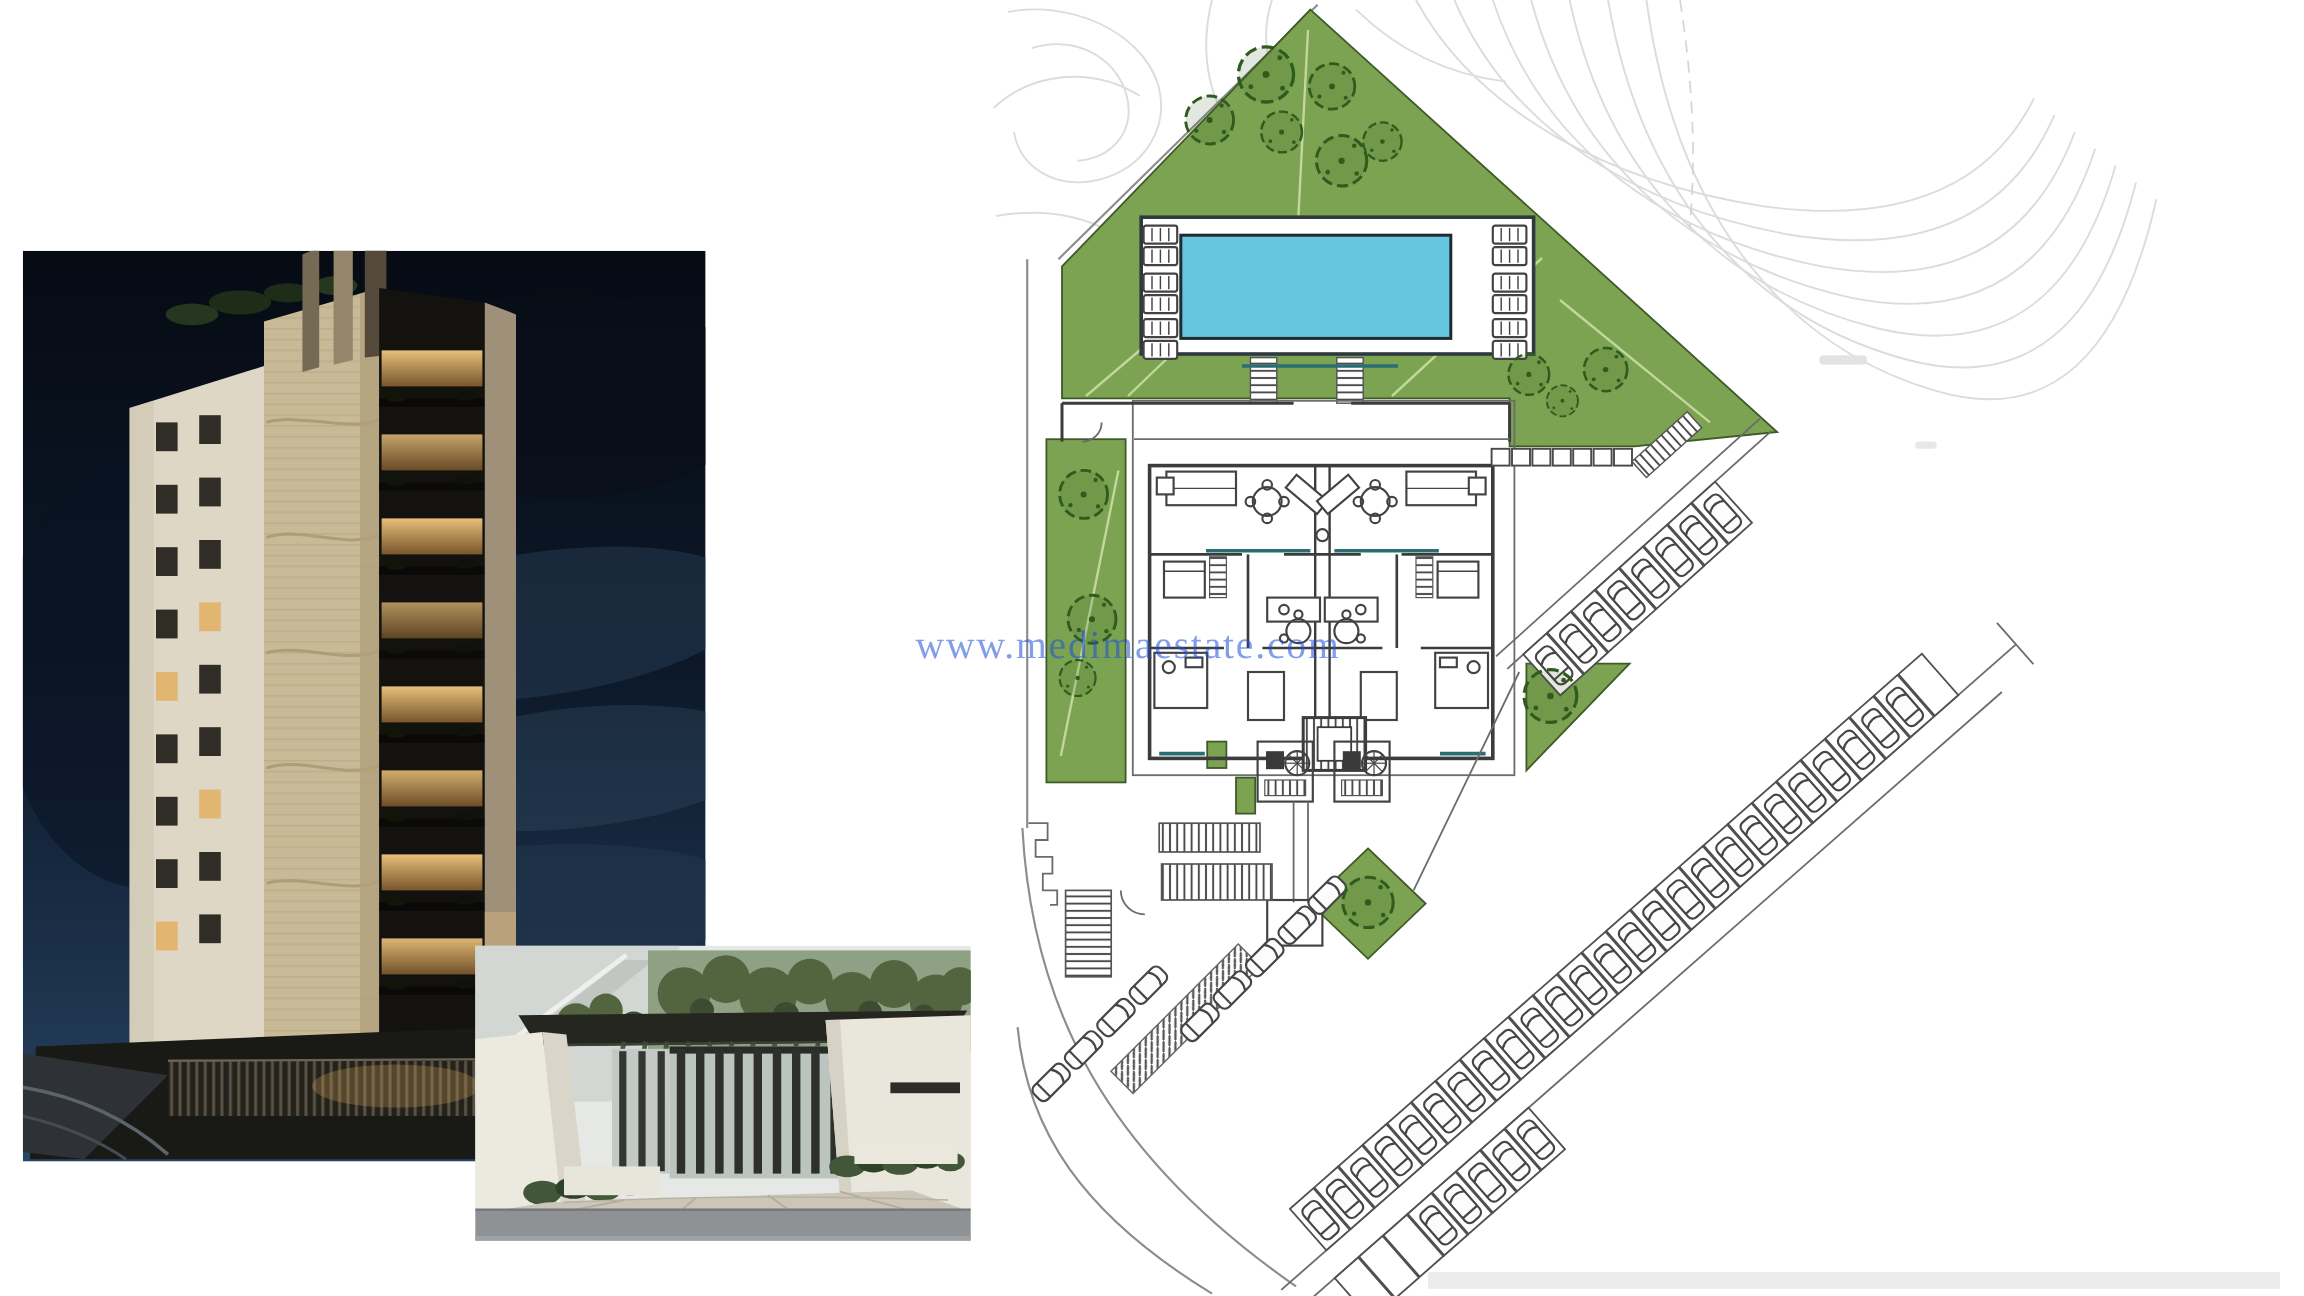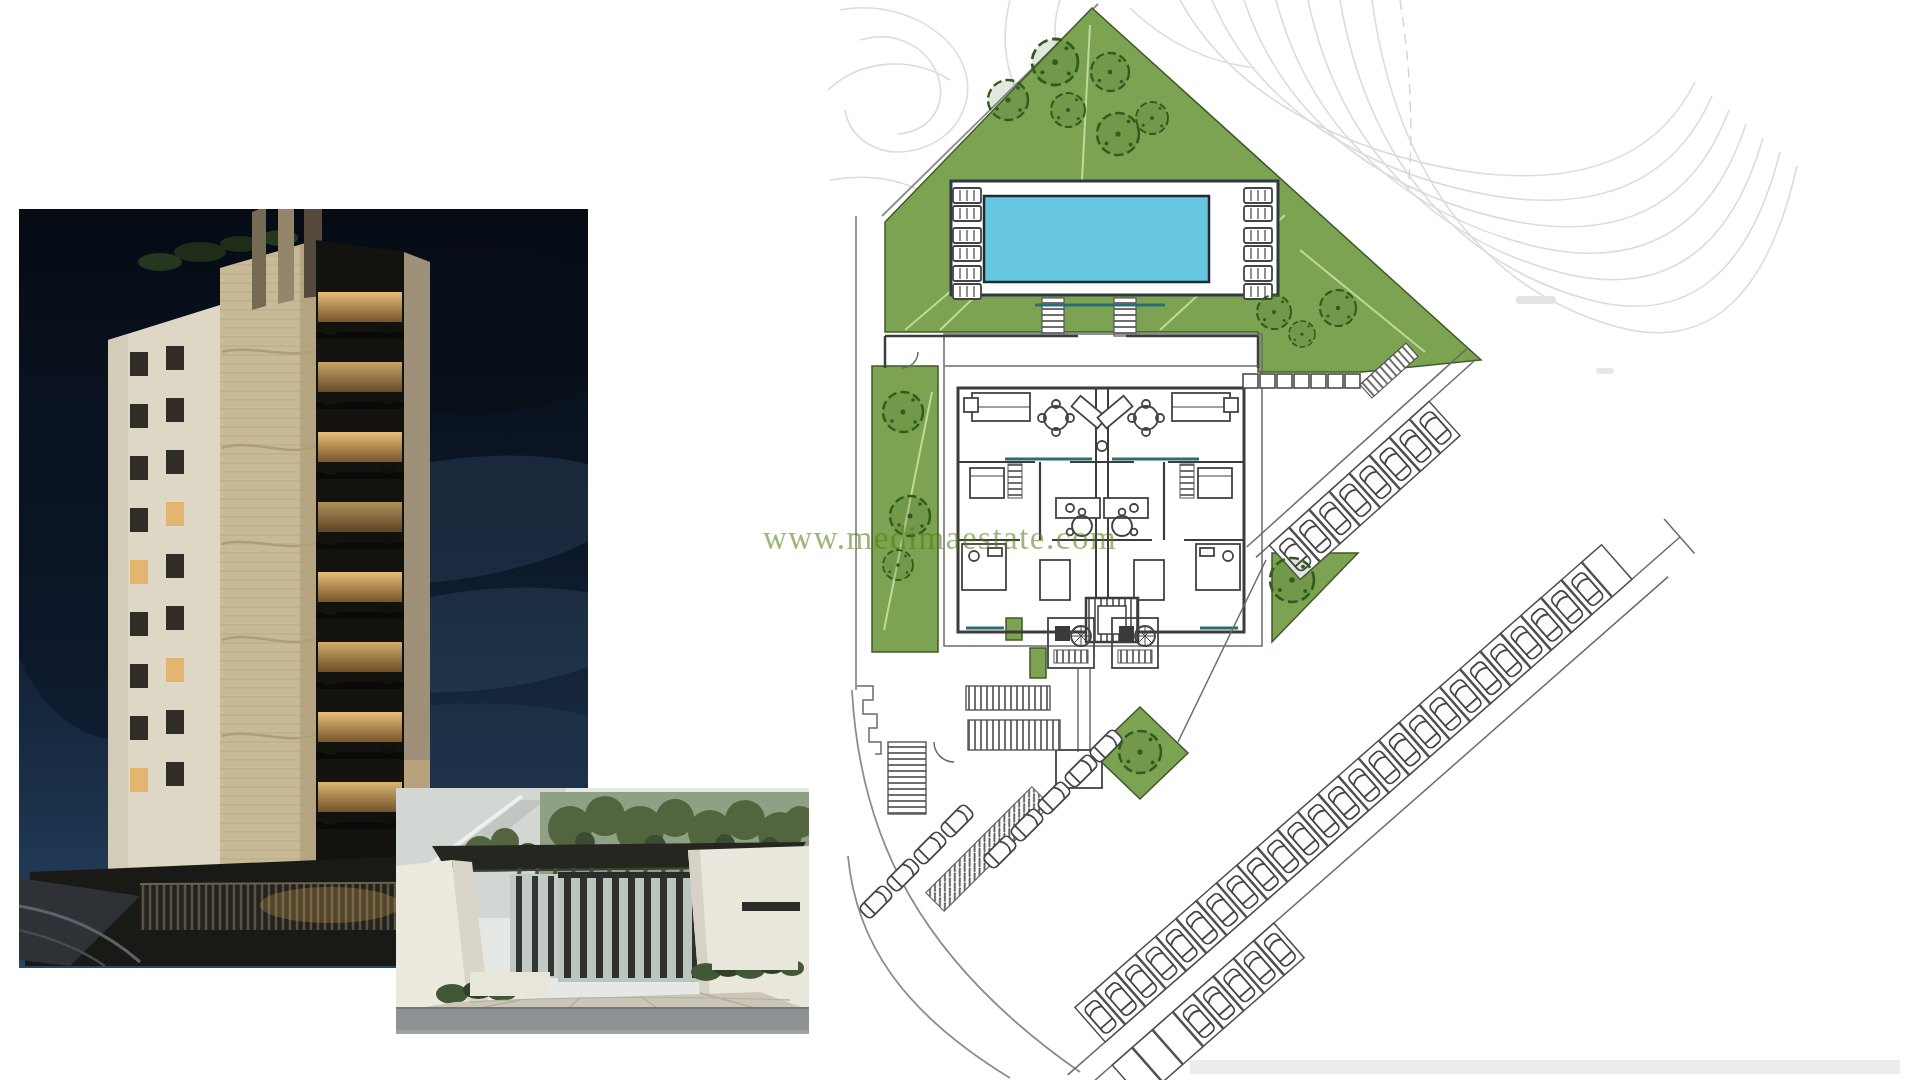--- a/index.html
+++ b/index.html
@@ -1,20 +1,20 @@
 <!DOCTYPE html>
 <html><head>
 <meta charset="utf-8">
 <style>
   html,body{margin:0;padding:0;background:#ffffff;}
   .stage{position:relative;width:1920px;height:1080px;background:#ffffff;overflow:hidden;
          font-family:"Liberation Sans",sans-serif;}
   .stage svg{position:absolute;left:0;top:0;}
   .watermark{position:absolute;left:763px;top:520px;font-family:"Liberation Serif",serif;
-             font-size:33px;letter-spacing:1.5px;color:#4d7c0f;opacity:.55;white-space:nowrap;
+             font-size:33px;letter-spacing:1.5px;color:#1d4ed8;opacity:.55;white-space:nowrap;
              pointer-events:none;}
   
   .contour{stroke:#dcdcdc;stroke-width:1.6;fill:none;}
   .contourD{stroke:#d4d4d4;stroke-width:1.4;fill:none;stroke-dasharray:10 7;}
   .bound{stroke:#8d8d8d;stroke-width:1.8;fill:none;}
   .green{fill:#7ca351;stroke:#3f5a28;stroke-width:1.5;}
   .greenline{stroke:#c2d79b;stroke-width:2;fill:none;}
   .tree>circle.ring{fill:rgba(47,91,31,.14);stroke:#2f5b1f;stroke-width:2.4;stroke-dasharray:9 4;}
   .treedot{fill:#2f5b1f;}
   .wall{stroke:#3c3c3c;fill:none;}

